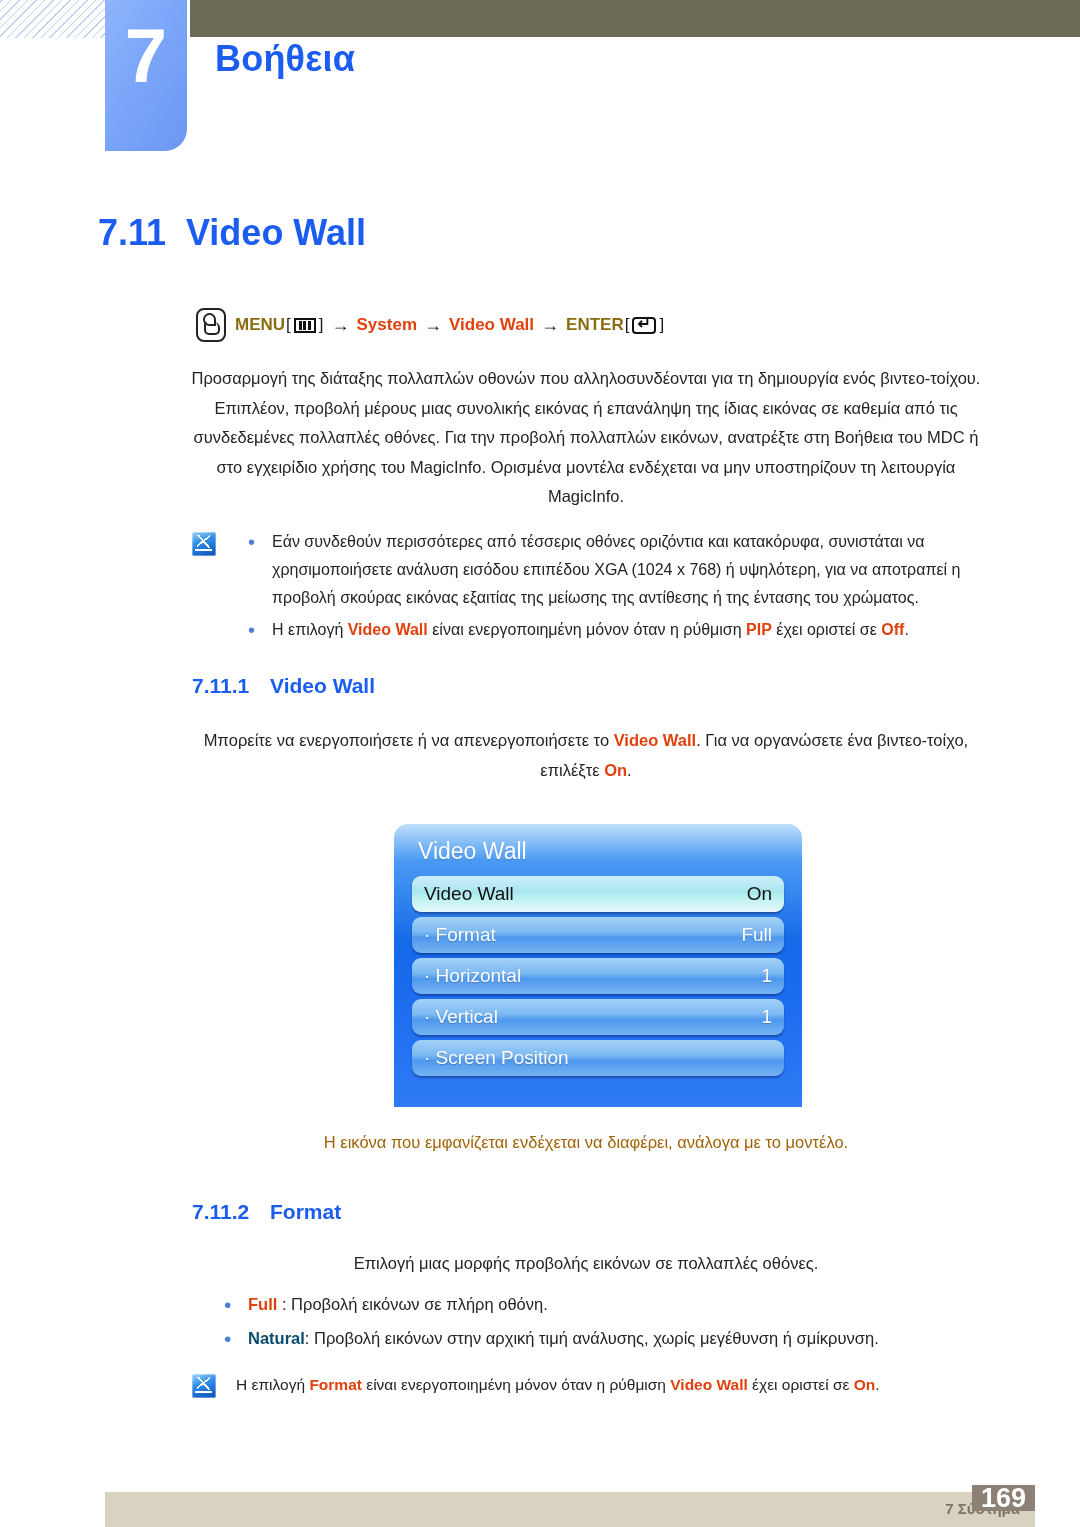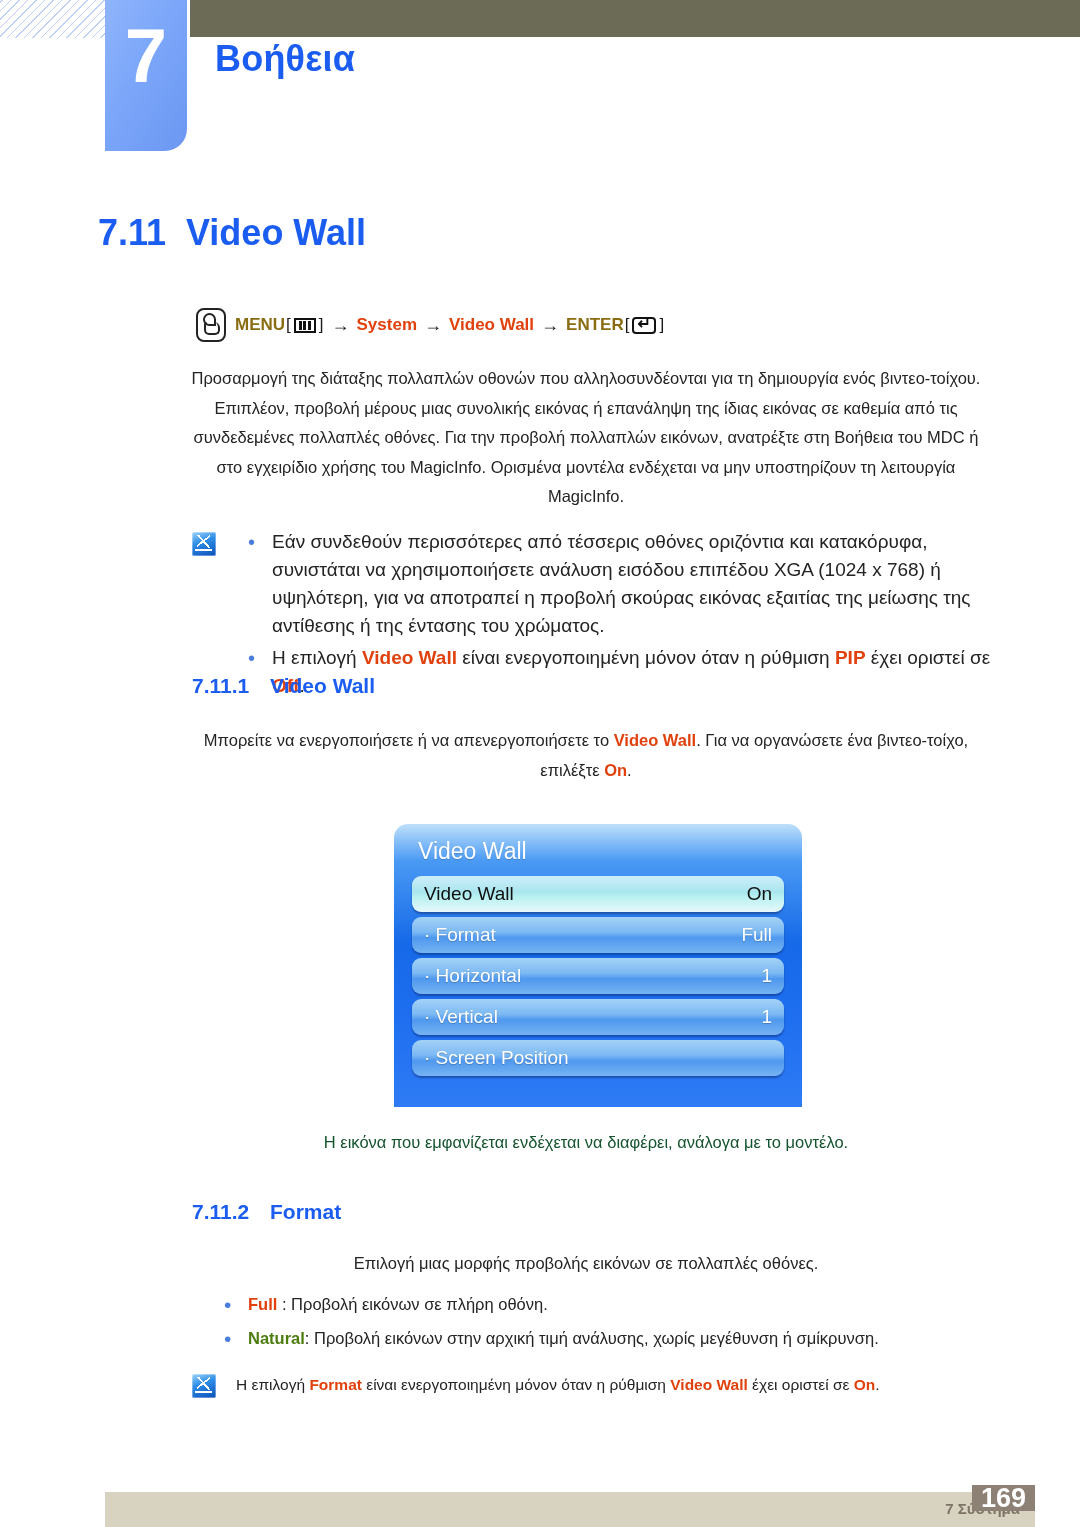--- a/index.html
+++ b/index.html
@@ -212,21 +212,21 @@
   .bullet-dot {
     width: 26px;
     flex: none;
     color: #4a7ddc;
     font-size: 20px;
     line-height: 28px;
     padding-left: 2px;
     box-sizing: border-box;
   }
   .bullet-text {
-    font-size: 19px;
+    font-size: 16px;
     line-height: 28px;
     color: #242424;
     flex: 1;
   }
   .bullets.big .bullet-text { font-size: 16.5px; line-height: 29.5px; }
   .bullets.big .bullet-dot { font-size: 21px; line-height: 29.5px; }
 
   .note-line {
     position: absolute;
     left: 236px;
@@ -272,21 +272,21 @@
     background: linear-gradient(180deg, #cdeefb 0%, #a9e6ee 45%, #b6f0f0 56%, #e7f8fb 100%);
     color: #101010;
     text-shadow: none;
   }
   .osd-caption {
     position: absolute;
     left: 186px; top: 1133px;
     width: 800px;
     text-align: center;
     font-size: 16.5px;
-    color: #14532d;
+    color: #a16207;
   }
 
   
   .footer-bar {
     position: absolute;
     left: 105px; top: 1492px;
     width: 930px; height: 35px;
     background: #d8d2c0;
   }
   .footer-label {
@@ -397,21 +397,21 @@
 
 <div class="para" style="top:1249px;">Επιλογή μιας μορφής προβολής εικόνων σε πολλαπλές οθόνες.</div>
 
 <div class="bullets big" style="top:1290px; left:222px;">
   <div class="bullet-row">
     <span class="bullet-dot">•</span>
     <span class="bullet-text"><span style="color: rgb(224, 65, 13); font-weight: bold;">Full</span><span> : Προβολή εικόνων σε πλήρη οθόνη.</span></span>
   </div>
   <div class="bullet-row">
     <span class="bullet-dot">•</span>
-    <span class="bullet-text"><span style="color: #4d7c0f; font-weight: bold;">Natural</span><span>: Προβολή εικόνων στην αρχική τιμή ανάλυσης, χωρίς μεγέθυνση ή σμίκρυνση.</span></span>
+    <span class="bullet-text"><span style="color: #0c4a6e; font-weight: bold;">Natural</span><span>: Προβολή εικόνων στην αρχική τιμή ανάλυσης, χωρίς μεγέθυνση ή σμίκρυνση.</span></span>
   </div>
 </div>
 
 <div class="note-icon" style="left:192px; top:1374px;"></div>
 <div class="note-line" style="top:1372px;"><span>Η επιλογή </span><span style="color: rgb(224, 65, 13); font-weight: bold;">Format</span><span> είναι ενεργοποιημένη μόνον όταν η ρύθμιση </span><span style="color: rgb(224, 65, 13); font-weight: bold;">Video Wall</span><span> έχει οριστεί σε </span><span style="color: rgb(224, 65, 13); font-weight: bold;">On</span><span>.</span></div>
 
 <div class="footer-bar"></div>
 <div class="footer-label">7 Σύστημα</div>
 <div class="page-num">169</div>
 

